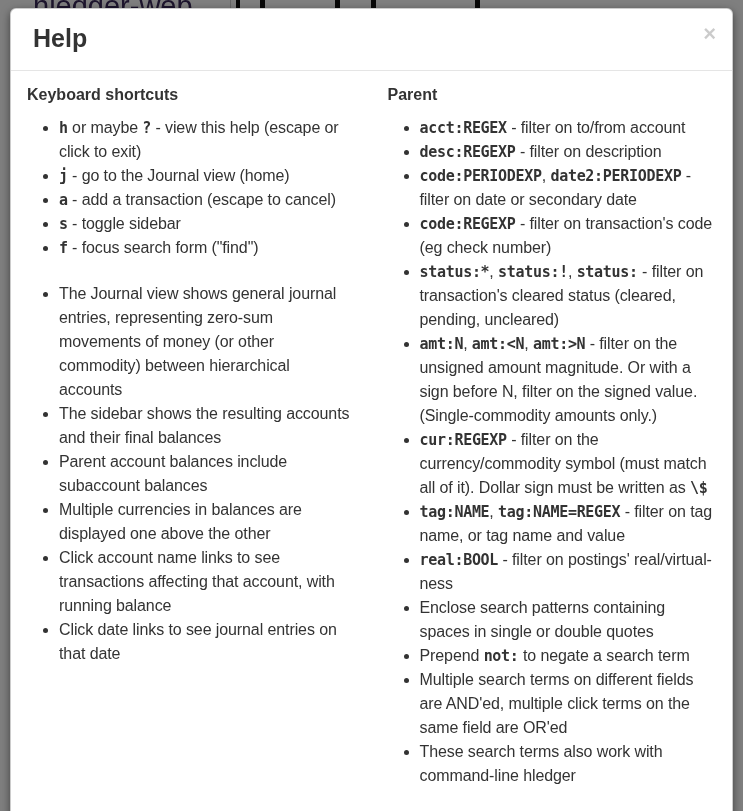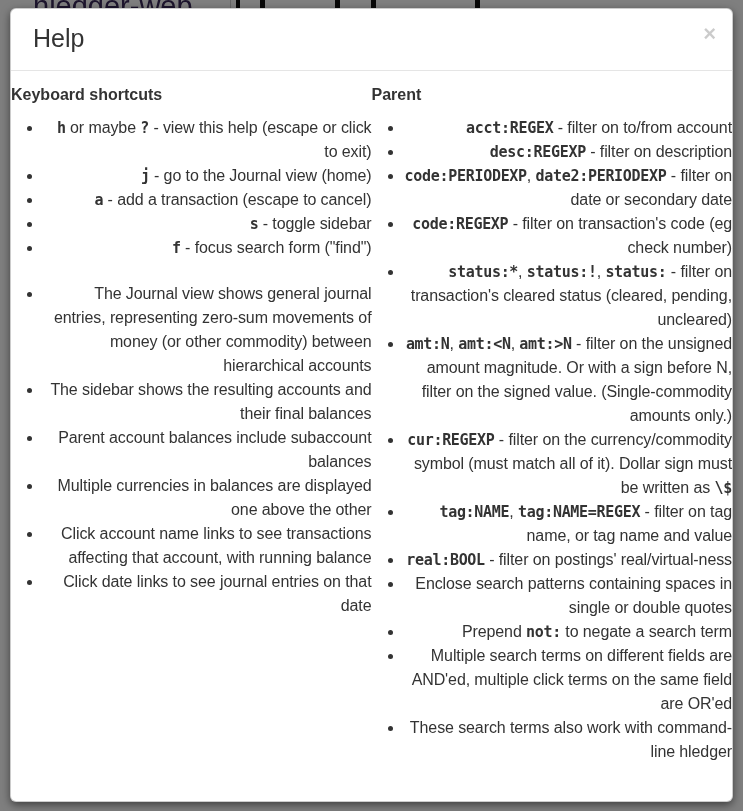--- a/index.html
+++ b/index.html
@@ -71,21 +71,21 @@
     box-shadow: 0 3px 9px rgba(0, 0, 0, 0.5);
     z-index: 20;
   }
   .modal-header {
     padding: 13px 16px 14px 22px;
     border-bottom: 1px solid #e5e5e5;
   }
   .modal-title {
     margin: 0;
     font-size: 25px;
-    font-weight: 400;
+    font-weight: 700;
     line-height: 1.35;
     color: #333333;
   }
   .close {
     float: right;
     margin-top: 1px;
     padding: 0;
     background: transparent;
     border: 0;
     font-family: "Liberation Sans", sans-serif;
@@ -97,33 +97,32 @@
     cursor: pointer;
   }
 
   .modal-body {
     padding: 15px 0 15px;
     display: flex;
   }
   .help-col {
     width: 50%;
     box-sizing: border-box;
-    padding: 0 0;
+    padding: 0 16px;
   }
 
   .section-heading {
     margin: 0 0 10px;
     font-size: 16px;
     font-weight: bold;
     color: #333333;
   }
   .help-col ul {
     margin: 12px 0 22px;
     padding-left: 32px;
-    text-align: right;
   }
   .help-col li {
     font-size: 16px;
     line-height: 24px;
     letter-spacing: -0.1px;
     color: #333333;
   }
   .help-col code {
     font-family: "DejaVu Sans Mono", monospace;
     font-weight: bold;

